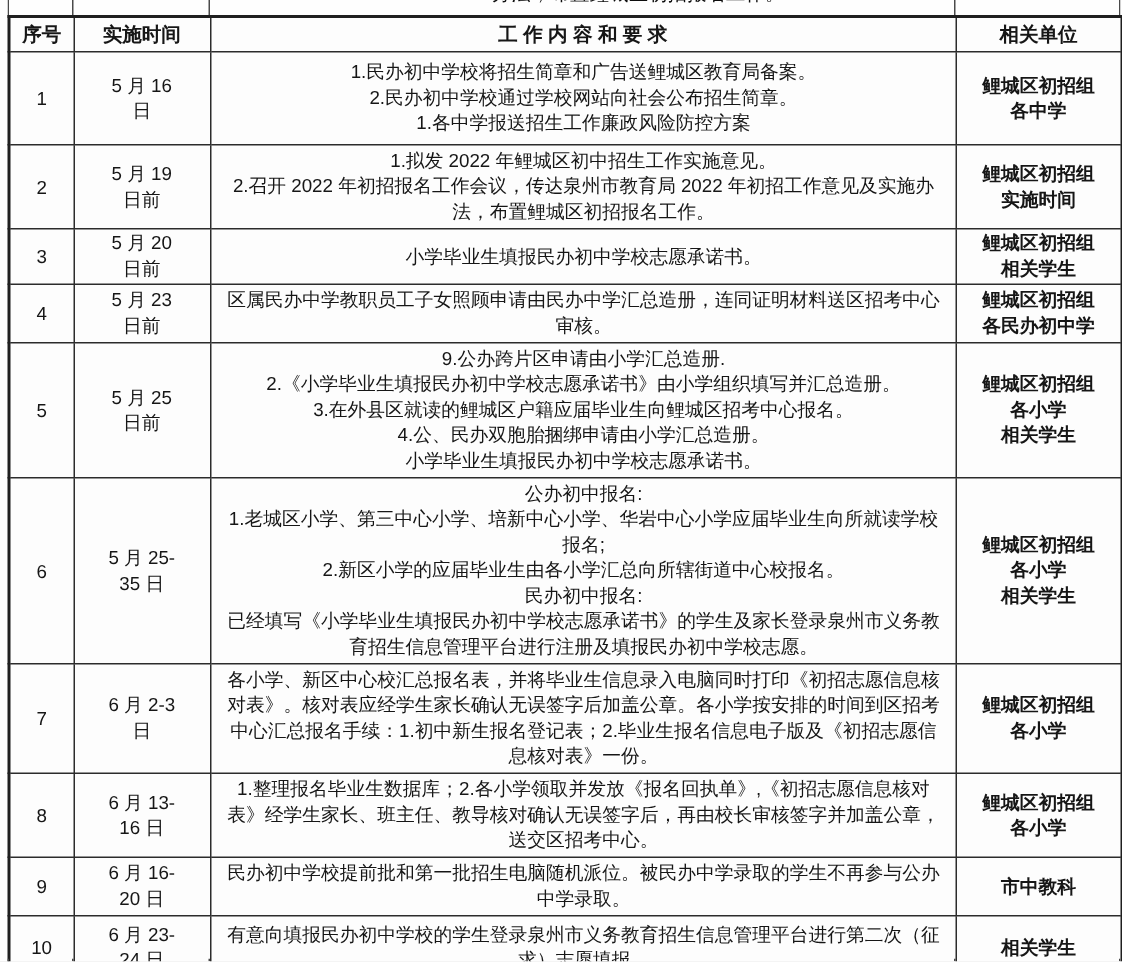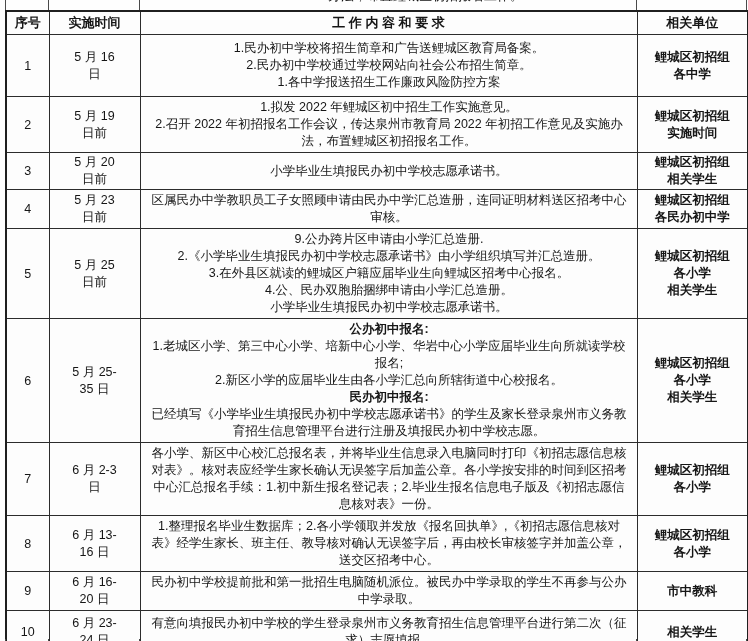--- a/index.html
+++ b/index.html
@@ -22,21 +22,21 @@
   .schedule th, .schedule td { border:1px solid #2c2c2c; overflow:hidden;margin-left:46px; }
   .schedule thead th {
     font-size:13px; font-weight:600; text-align:center;
     padding:2px 0; white-space:nowrap;
   }
   td.col-no    { text-align:center; font-size:12.5px; padding:1px 2px; }
   td.col-time  { text-align:center; font-size:12.5px; line-height:17px; padding:1px 20px; }
   td.col-content { font-size:12.5px; line-height:17px; padding:2px 6px 2px 7px; vertical-align:middle; text-align:center; }
   td.col-units { text-align:center; font-size:12.5px; line-height:17px; padding:1px 3px;font-weight:bold; }
   .content-line { min-height:17px; }
-  .bold { font-weight:bold; }
+  .bold { font-weight:normal; }
 </style>
 </head>
 <body>
 
 <div class="page">
 
   <div class="top-partial">
     <div class="vfrag" style="left:0;"></div>
     <div class="vfrag" style="left:43px;"></div>
     <div class="vfrag" style="left:134px;"></div>

